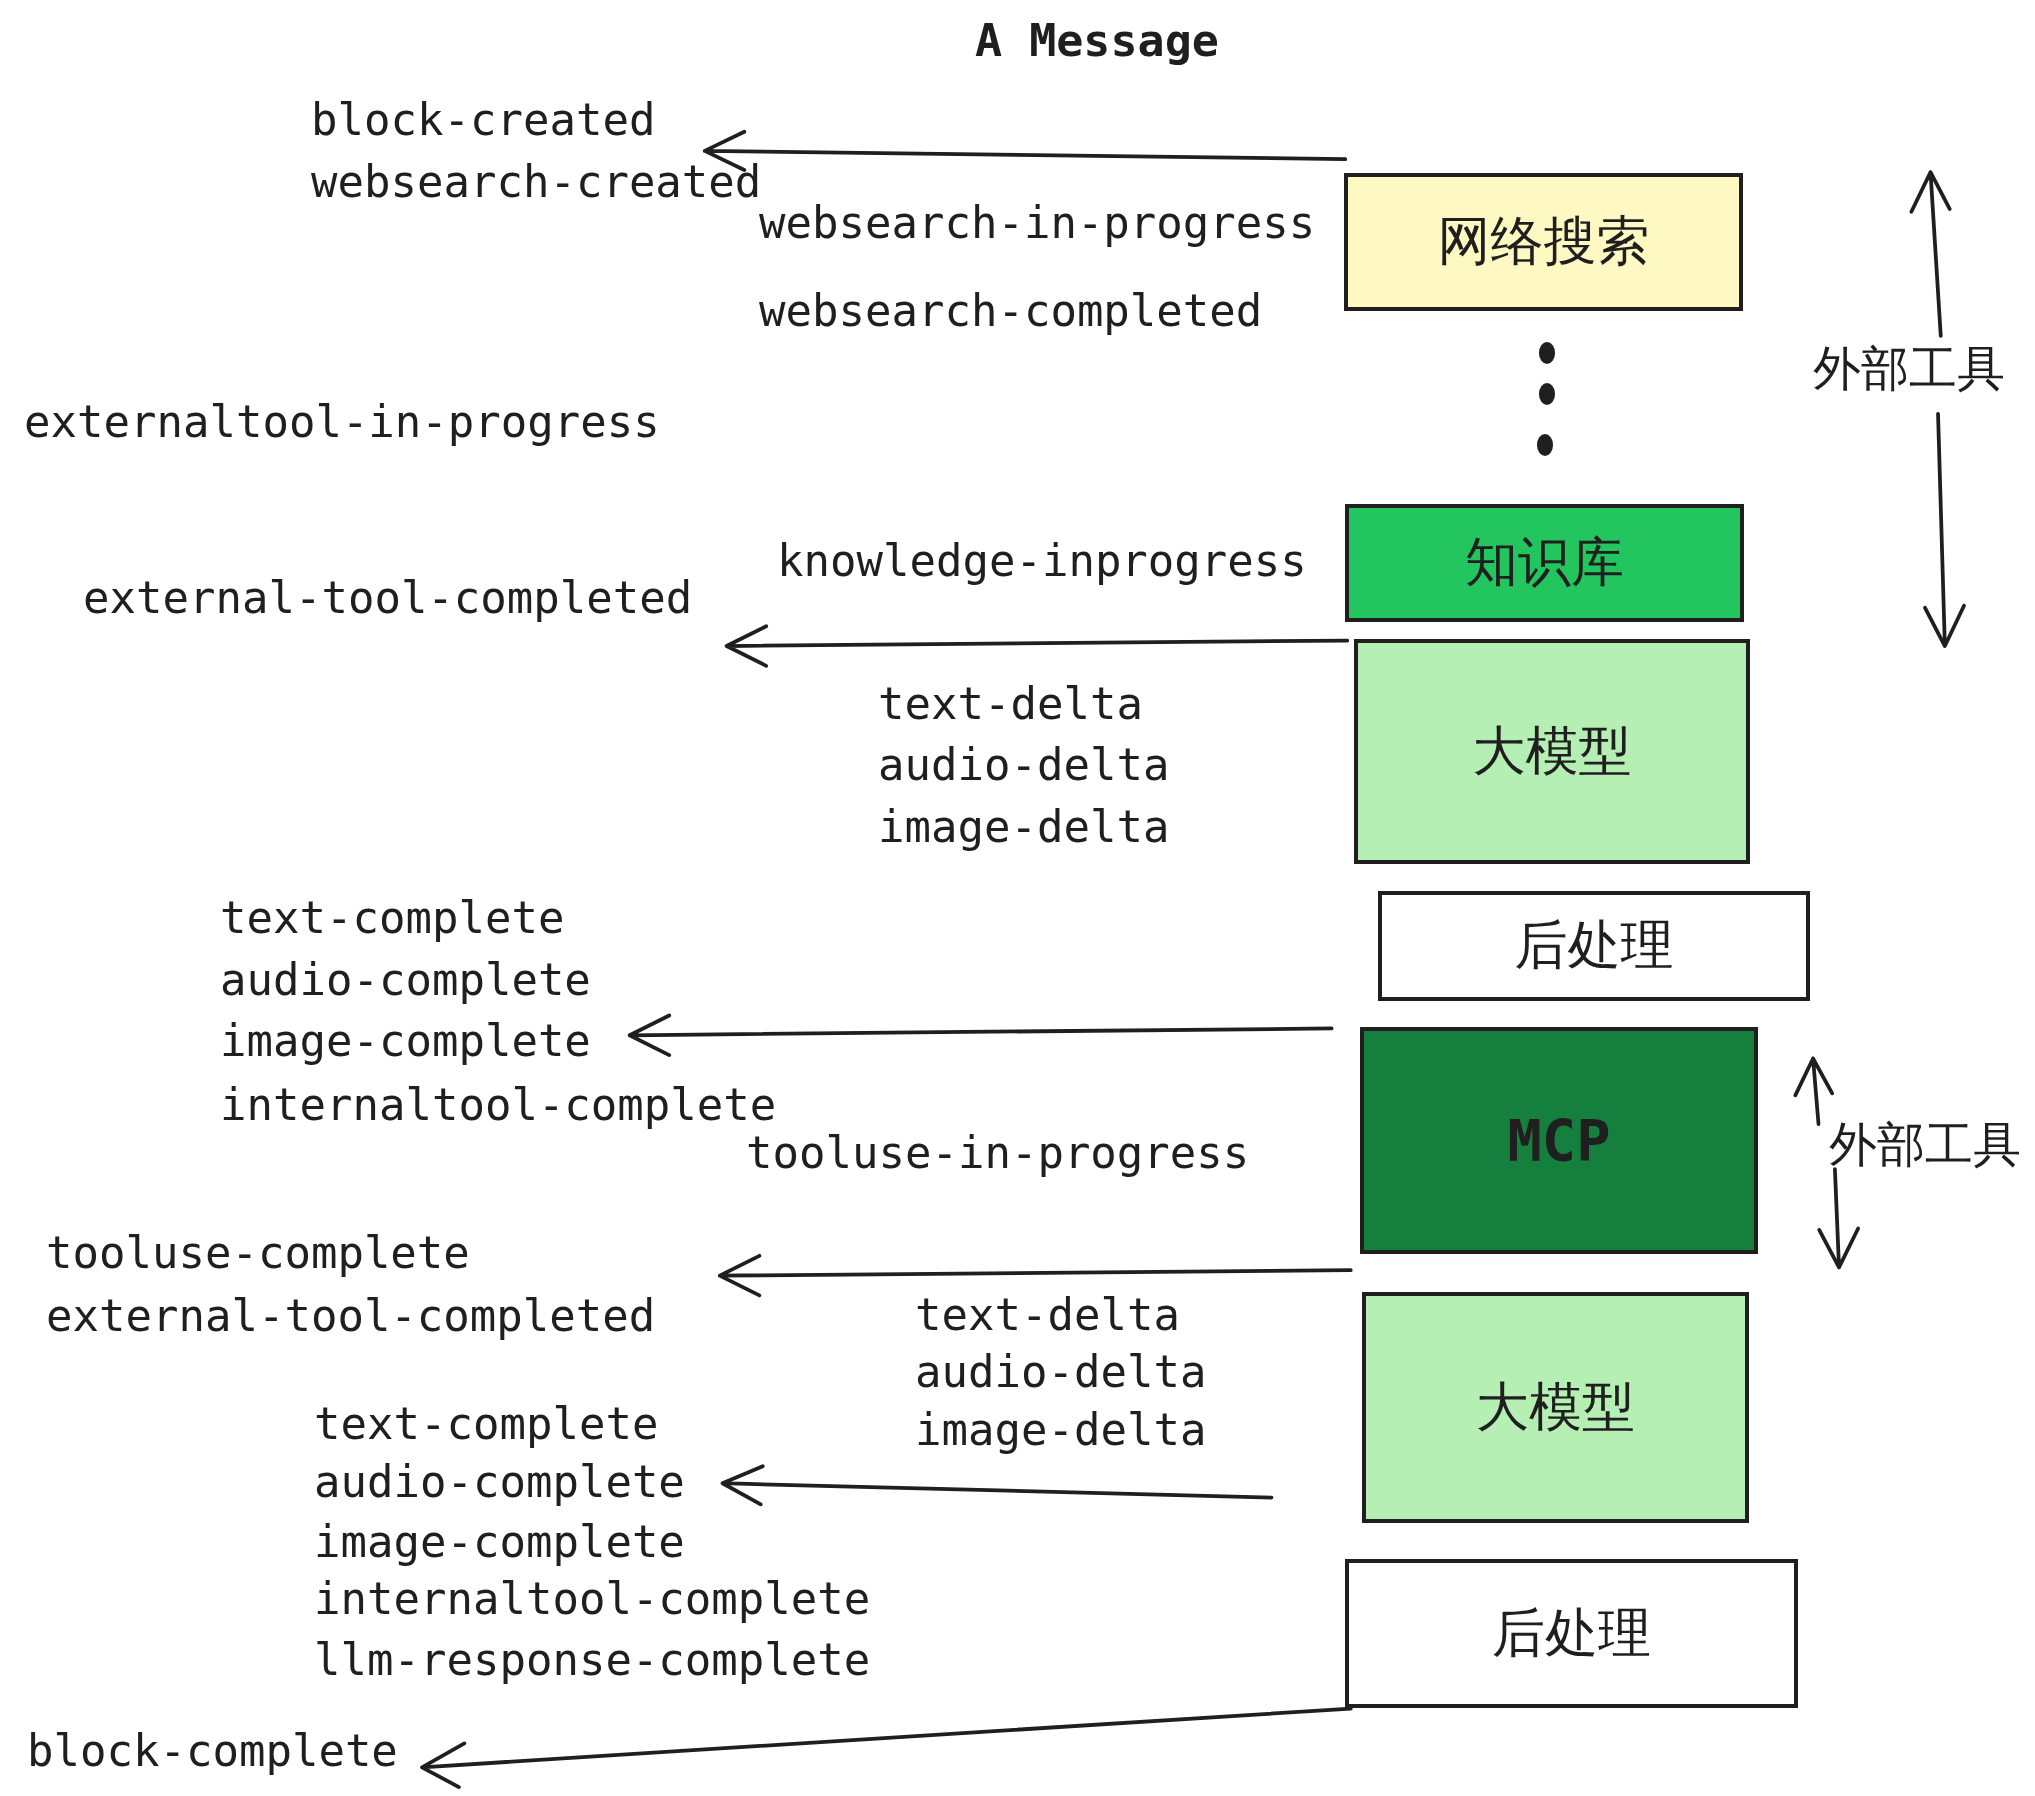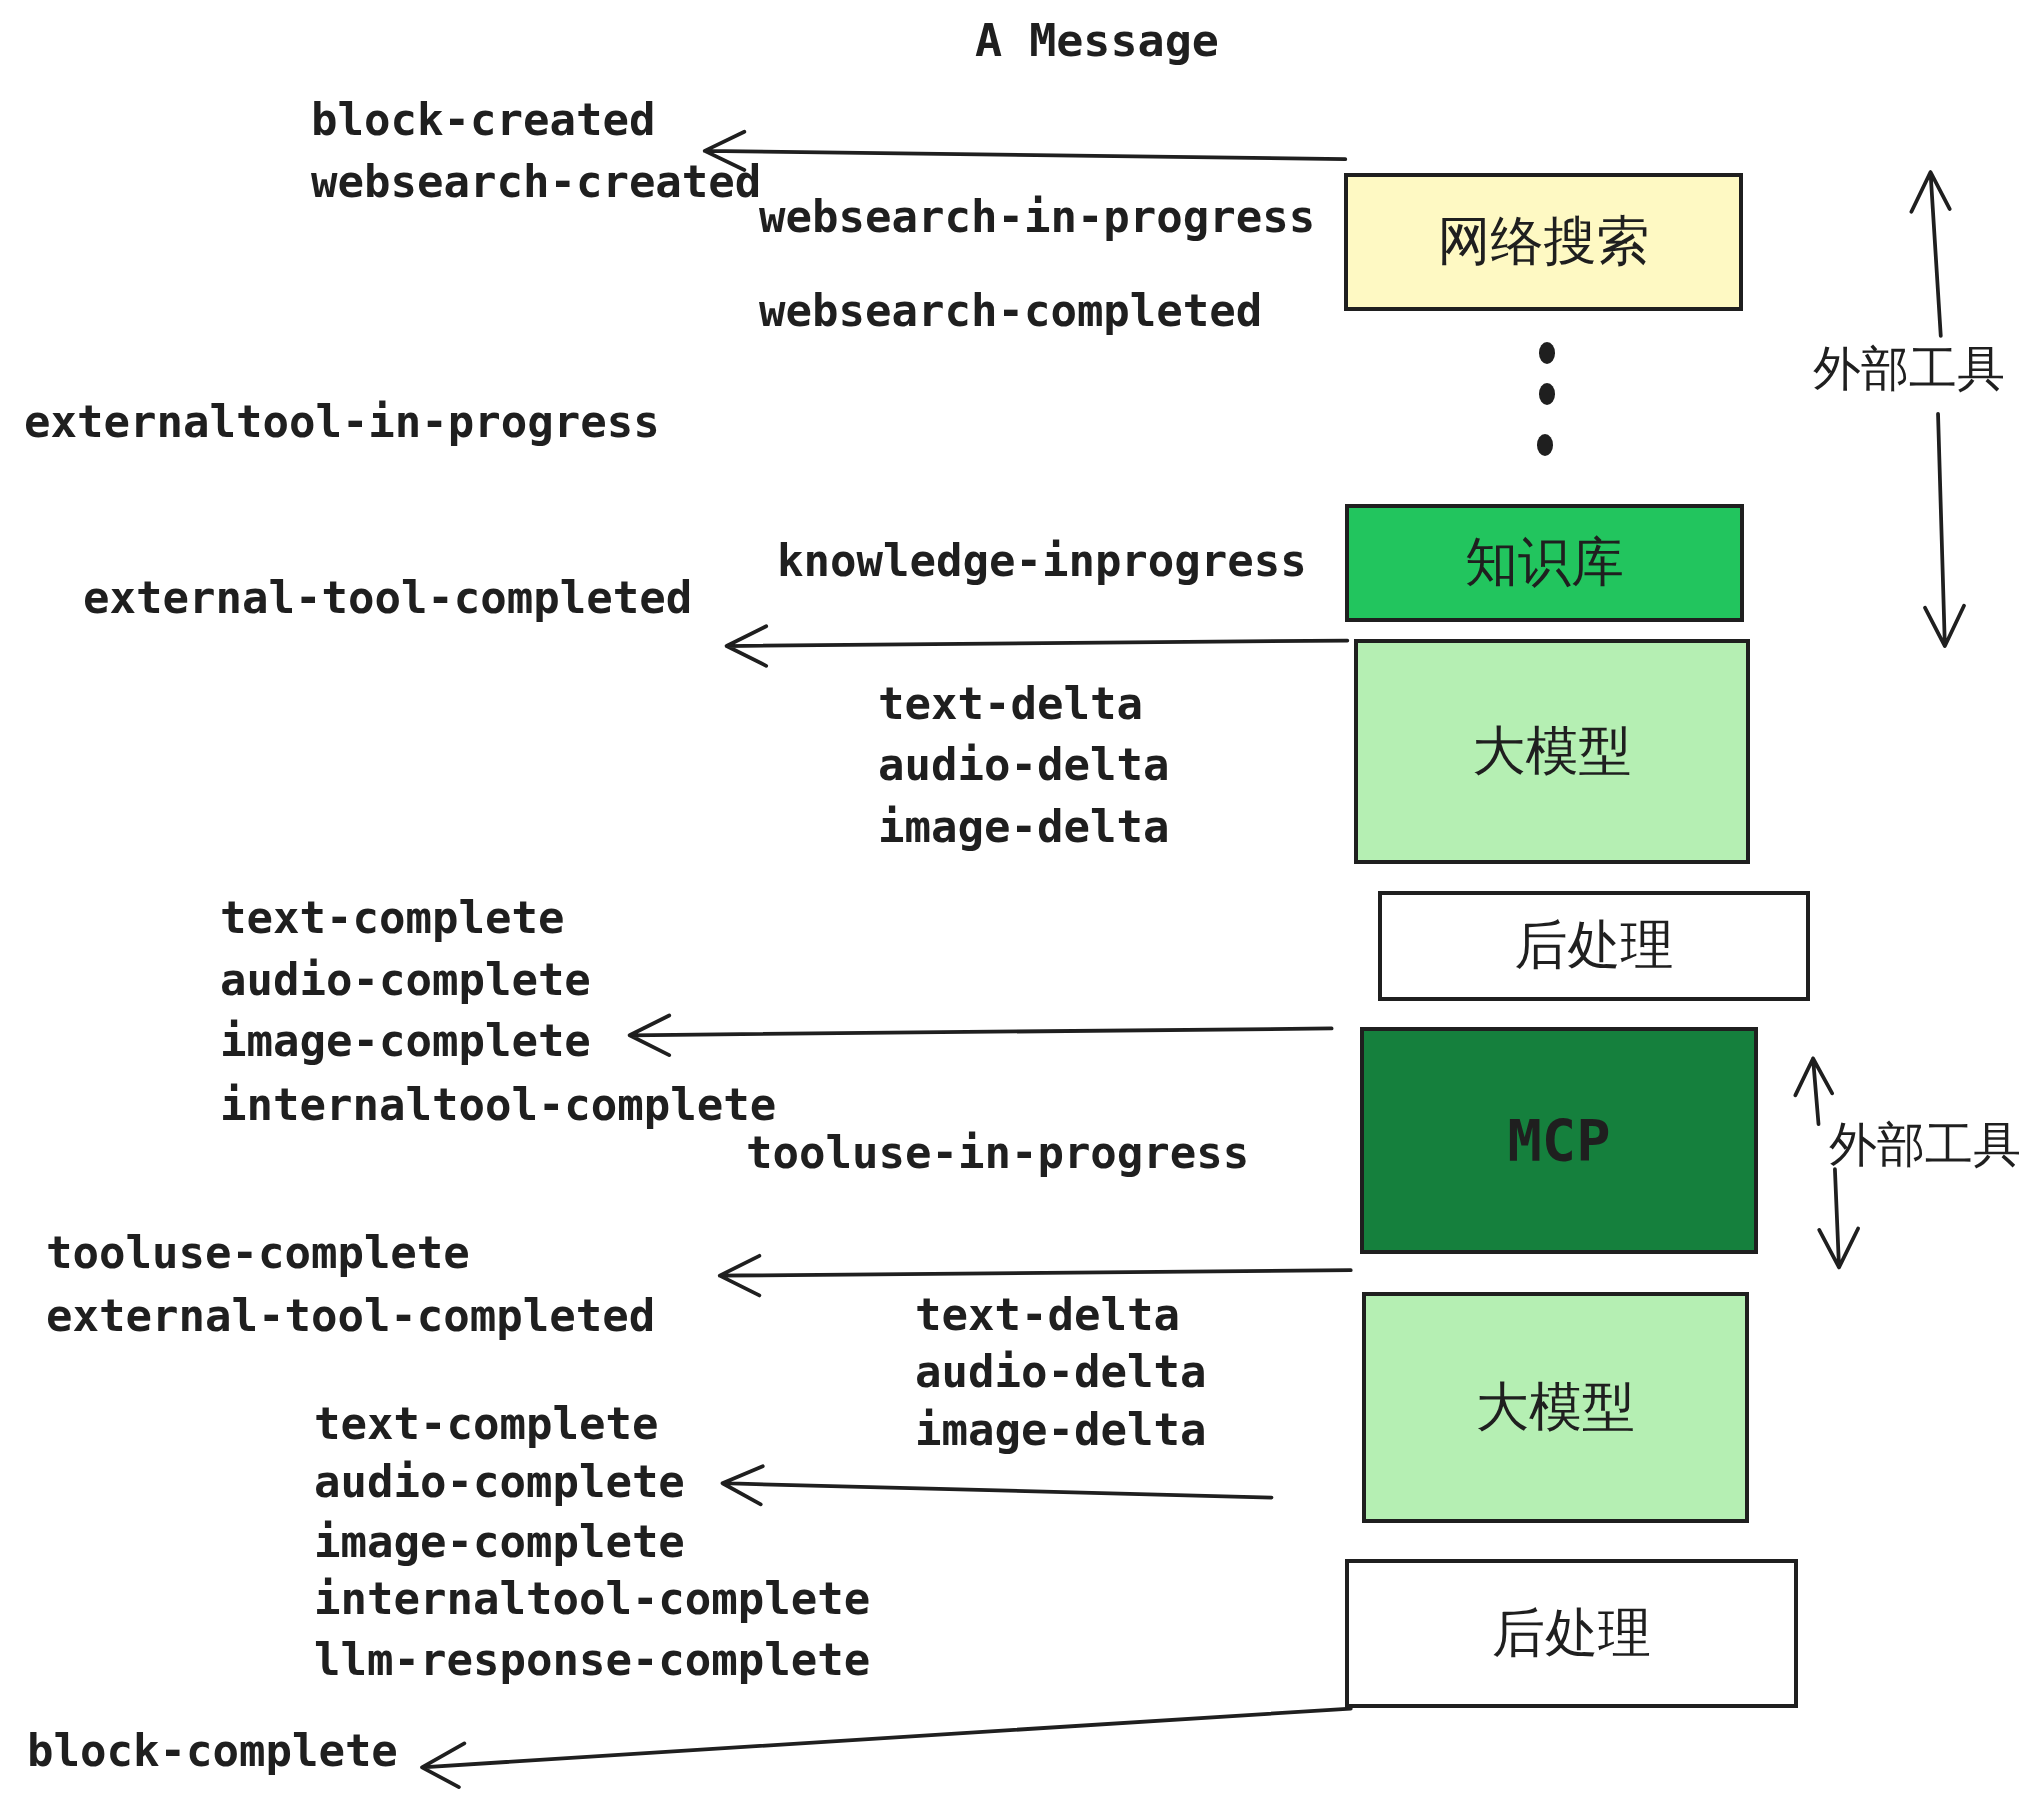--- a/index.html
+++ b/index.html
@@ -23,21 +23,21 @@
     position: absolute;
     left: 975px; top: 13.7px;
     font-size: 45px;
     font-weight: bold;
     white-space: nowrap;
   }
   .evt {
     position: absolute;
     font-size: 44px;
     line-height: 1.1;
-    font-weight: bold;
+    font-weight: normal;
     white-space: nowrap;
     text-align: center;
   }
   .box {
     position: absolute;
     border: 4.1px solid var(--ink);
     box-sizing: border-box;
     display: flex;
     align-items: center;
     justify-content: center;
@@ -81,21 +81,21 @@
     <path d="M 2842 492 L 2827 252 M 2799 310 L 2827 252 L 2855 306"></path>
     <path d="M 2838 606 L 2848 946 M 2819 890 L 2848 946 L 2876 887"></path>
     <path d="M 2663 1646 L 2655 1550 M 2629 1604 L 2655 1550 L 2683 1601"></path>
     <path d="M 2687 1712 L 2693 1856 M 2664 1801 L 2693 1856 L 2721 1799"></path>
   </svg>
 
   <div class="title">A Message</div>
 
   <div class="evt" style="left:311px;top:96px">block-created</div>
   <div class="evt" style="left:311px;top:158px">websearch-created</div>
-  <div class="evt" style="left:759px;top:193px">websearch-in-progress</div>
+  <div class="evt" style="left:759px;top:199px">websearch-in-progress</div>
   <div class="evt" style="left:759px;top:287px">websearch-completed</div>
   <div class="evt" style="left:24px;top:398px">externaltool-in-progress</div>
   <div class="evt" style="left:777px;top:537px">knowledge-inprogress</div>
   <div class="evt" style="left:83px;top:574px">external-tool-completed</div>
 
   <div class="evt" style="left:878px;top:680px">text-delta</div>
   <div class="evt" style="left:878px;top:741px">audio-delta</div>
   <div class="evt" style="left:878px;top:803px">image-delta</div>
 
   <div class="evt" style="left:220px;top:894px">text-complete</div>

